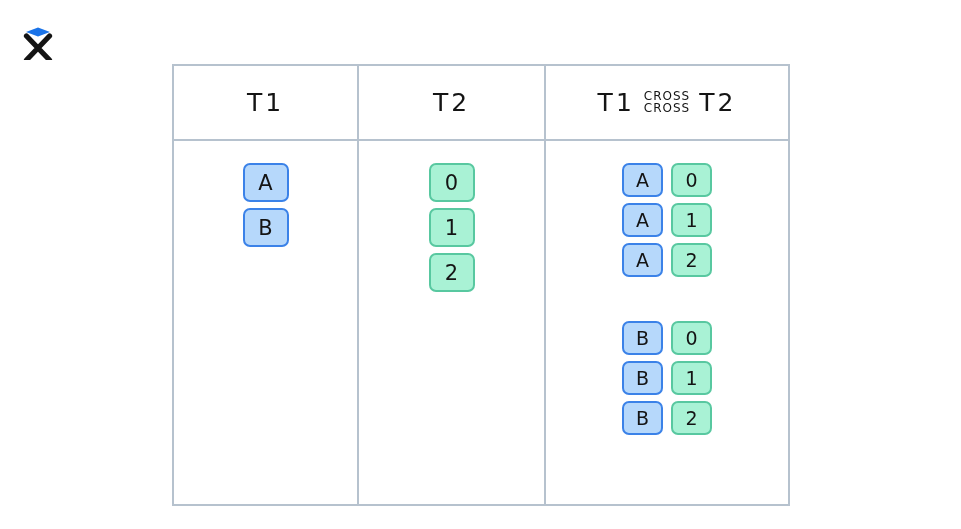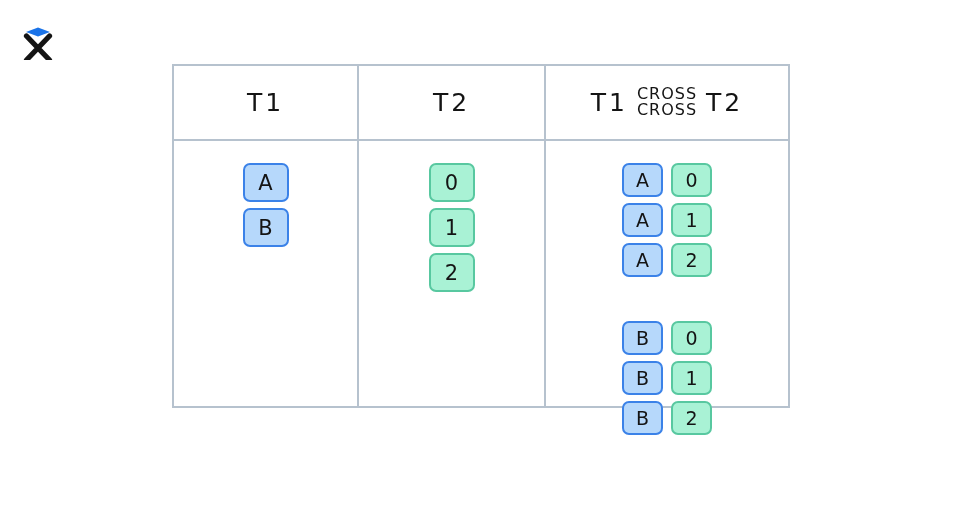--- a/index.html
+++ b/index.html
@@ -23,21 +23,21 @@
     width: 40px;
     height: 40px;
   }
 
   
   #join-table {
     position: absolute;
     left: 172px;
     top: 64px;
     width: 618px;
-    height: 344px;
+    height: 442px;
     border: 2px solid #b6c2ce;
     box-sizing: border-box;
     display: flex;
     flex-direction: column;
   }
   .table-header-row {
     display: flex;
     height: 73px;
     border-bottom: 2px solid #b6c2ce;
     flex: 0 0 auto;
@@ -75,21 +75,21 @@
     letter-spacing: 3px;
     display: flex;
     align-items: center;
     gap: 9px;
   }
   .stacked-op {
     display: flex;
     flex-direction: column;
     align-items: center;
     line-height: 1.0;
-    font-size: 16px;
+    font-size: 12px;
     letter-spacing: 1px;
     transform: translateY(-1px);
   }
 
   
   .stack {
     display: flex;
     flex-direction: column;
     align-items: center;
     gap: 6px;

